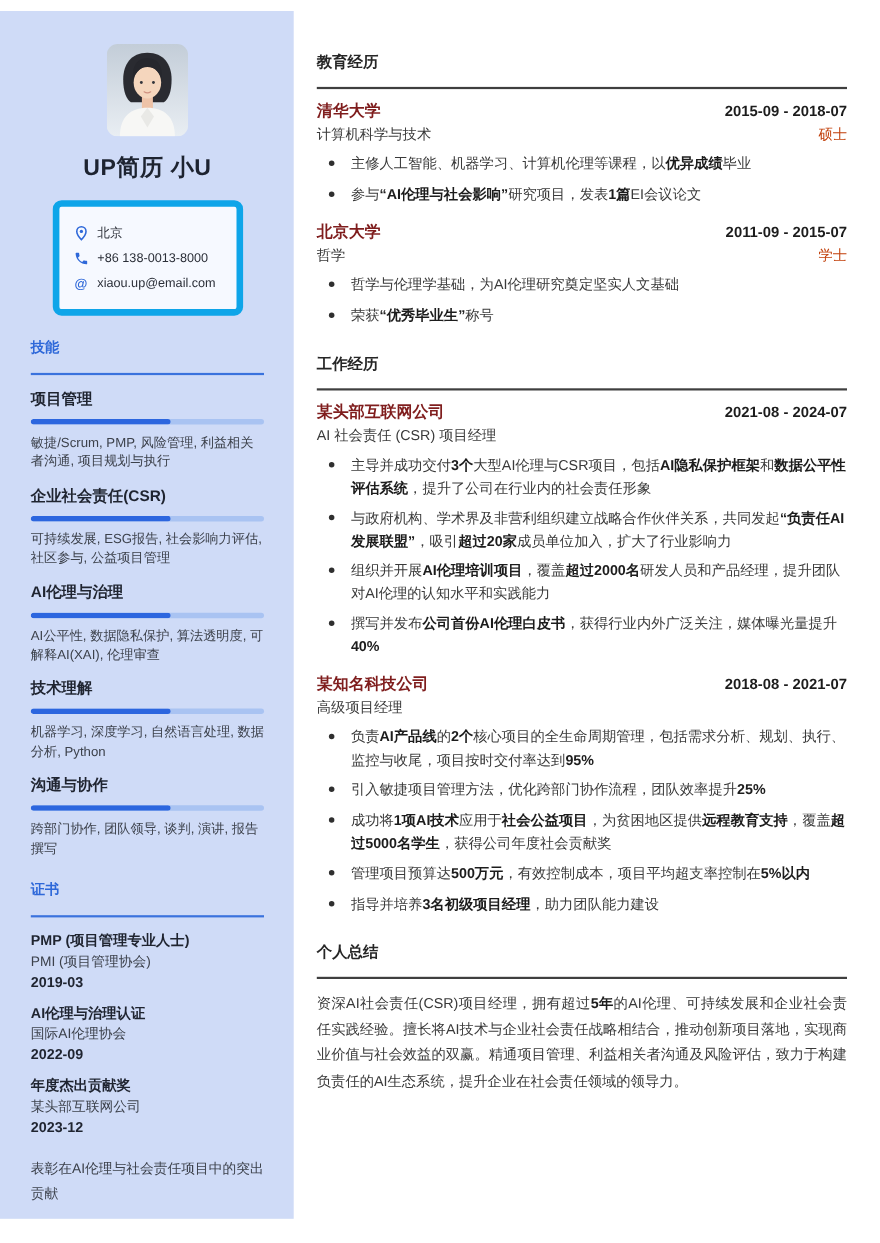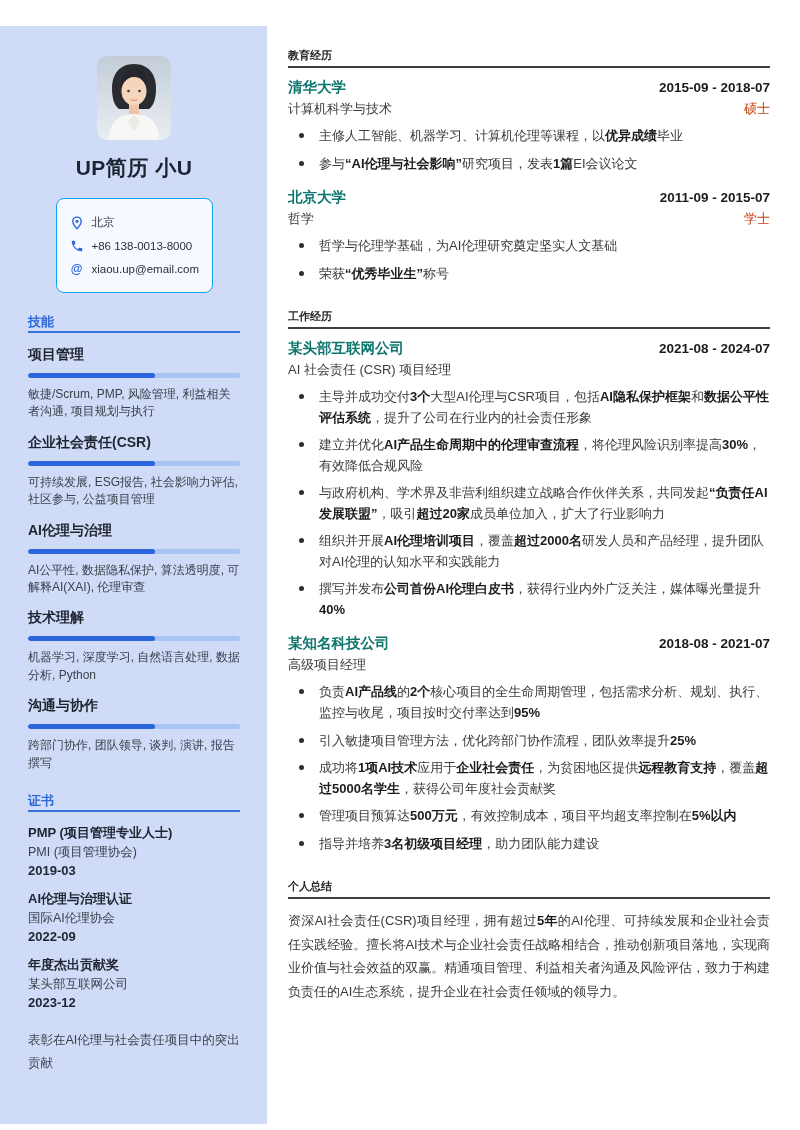--- a/index.html
+++ b/index.html
@@ -7,72 +7,72 @@
   body {
     width:800px; height:1130px; position:relative;
     font-family:"Liberation Sans","DejaVu Sans",sans-serif;
     color:#3a3a3a;
     -webkit-font-smoothing:antialiased;
   }
   b { font-weight:700; color:#1c1c1c; }
 
   
   .sidebar {
-    position:absolute; left:0; top:26px; width:267px; height:1098px;
+    position:absolute; left:0; top:10px; width:267px; height:1098px;
     background:#cfdbf7; padding:28px 27px 0 28px; overflow:hidden;
   }
   .photo-wrap { text-align:center; margin-top:2px; }
   .photo {
     width:74px; height:84px; border-radius:10px; overflow:hidden;
     display:inline-block; vertical-align:top;
   }
   .photo svg { display:block; }
   .name {
     margin-top:14px; text-align:center;
     font-size:21px; font-weight:700; color:#1d2330; letter-spacing:.5px;
   }
   .contact-card {
-    margin:16px auto 0 auto; width:157px;
-    background:#f6f9ff; border:1px solid #0ea5e9; border-radius:8px;
+    margin:16px auto 0 auto; width:173px;
+    background:#f6f9ff; border:6px solid #0ea5e9; border-radius:8px;
     padding:12px 10px 12px 13px;
   }
   .contact-row { display:flex; align-items:center; margin:4px 0; }
   .contact-row + .contact-row { margin-top:9px; }
   .c-icon { width:14px; height:14px; flex:0 0 14px; margin-right:8px;
     color:#2e68d9; font-weight:700; font-size:12px; line-height:14px; text-align:center; }
   .c-icon svg { display:block; width:14px; height:14px; }
   .contact-text { font-size:11.5px; color:#2b2f38; white-space:nowrap; }
 
   .side-sec-title {
     margin-top:20px; font-size:13px; font-weight:700; color:#2e68d9;
-    padding-bottom:0; border-bottom:2px solid #3a72dd;
+    padding-bottom:14px; border-bottom:2px solid #3a72dd;
   }
   .skill { margin-top:13px; }
   .skill-name { font-size:14px; font-weight:700; color:#1f2430; }
   .bar { margin-top:9px; height:5px; background:#a9c3f2; border-radius:2.5px; overflow:hidden; }
   .bar-fill { height:100%; background:#2c66df; border-radius:2.5px; }
   .skill-desc { margin-top:8px; font-size:12px; line-height:1.45; color:#3c414b; }
 
   .cred { margin-top:13px; }
   .cred-name { font-size:13px; font-weight:700; color:#1f2430; line-height:1.3; }
   .cred-issuer { font-size:12.5px; color:#3c414b; margin-top:2px; }
   .cred-date { font-size:13px; font-weight:700; color:#1f2430; margin-top:2px; }
   .cred-desc { font-size:12.5px; color:#3c414b; margin-top:19px; line-height:1.85; }
 
   
   .main { position:absolute; left:288px; top:48px; width:482px; }
   .sec { margin-bottom:25px; }
   .sec-title {
-    font-size:11px; font-weight:700; color:#262626;
-    padding-bottom:3px; border-bottom:2px solid #3f3f3f;
+    font-size:14px; font-weight:700; color:#262626;
+    padding-bottom:13px; border-bottom:2px solid #3f3f3f;
   }
   .entry { margin-top:10px; margin-bottom:14px; }
   .entry:last-child { margin-bottom:0; }
   .entry-head { display:flex; justify-content:space-between; align-items:baseline; }
-  .entry-org { font-size:14.5px; font-weight:700; color:#0f766e; }
+  .entry-org { font-size:14.5px; font-weight:700; color:#7f1d1d; }
   .entry-date { font-size:13.5px; font-weight:700; color:#1c1c1c; white-space:nowrap; }
   .entry-sub { display:flex; justify-content:space-between; margin-top:3px; }
   .entry-role { font-size:13px; color:#3a3a3a; }
   .entry-degree { font-size:13px; color:#c2410c; }
   ul.bullets { list-style:none; margin-top:8px; }
   ul.bullets li { display:flex; margin-bottom:7px; }
   ul.bullets li:last-child { margin-bottom:0; }
   .dot { flex:0 0 5px; width:5px; height:5px; border-radius:50%; background:#2f2f2f; margin:7px 15px 0 11px; }
   .b-text { font-size:13px; line-height:1.58; color:#3a3a3a; }
   .summary-p { margin-top:10px; font-size:13px; line-height:1.82; color:#3a3a3a; text-align:justify; }
@@ -258,24 +258,20 @@
       <div class="entry-sub">
         <span class="entry-role">AI 社会责任 (CSR) 项目经理</span>
       </div>
       <ul class="bullets">
         <li>
             <span class="dot"></span>
             <span class="b-text"><span>主导并成功交付</span><b>3个</b><span>大型AI伦理与CSR项目，包括</span><b>AI隐私保护框架</b><span>和</span><b>数据公平性评估系统</b><span>，提升了公司在行业内的社会责任形象</span></span>
           </li>
         <li>
             <span class="dot"></span>
-            <span class="b-text"><span>建立并优化</span><b>AI产品生命周期中的伦理审查流程</b><span>，将伦理风险识别率提高</span><b>30%</b><span>，有效降低合规风险</span></span>
-          </li>
-        <li>
-            <span class="dot"></span>
             <span class="b-text"><span>与政府机构、学术界及非营利组织建立战略合作伙伴关系，共同发起</span><b>“负责任AI发展联盟”</b><span>，吸引</span><b>超过20家</b><span>成员单位加入，扩大了行业影响力</span></span>
           </li>
         <li>
             <span class="dot"></span>
             <span class="b-text"><span>组织并开展</span><b>AI伦理培训项目</b><span>，覆盖</span><b>超过2000名</b><span>研发人员和产品经理，提升团队对AI伦理的认知水平和实践能力</span></span>
           </li>
         <li>
             <span class="dot"></span>
             <span class="b-text"><span>撰写并发布</span><b>公司首份AI伦理白皮书</b><span>，获得行业内外广泛关注，媒体曝光量提升</span><b>40%</b></span>
           </li>
@@ -294,21 +290,21 @@
         <li>
             <span class="dot"></span>
             <span class="b-text"><span>负责</span><b>AI产品线</b><span>的</span><b>2个</b><span>核心项目的全生命周期管理，包括需求分析、规划、执行、监控与收尾，项目按时交付率达到</span><b>95%</b></span>
           </li>
         <li>
             <span class="dot"></span>
             <span class="b-text"><span>引入敏捷项目管理方法，优化跨部门协作流程，团队效率提升</span><b>25%</b></span>
           </li>
         <li>
             <span class="dot"></span>
-            <span class="b-text"><span>成功将</span><b>1项AI技术</b><span>应用于</span><b>企业社会责任</b><span>，为贫困地区提供</span><b>远程教育支持</b><span>，覆盖</span><b>超过5000名学生</b><span>，获得公司年度社会贡献奖</span></span>
+            <span class="b-text"><span>成功将</span><b>1项AI技术</b><span>应用于</span><b>社会公益项目</b><span>，为贫困地区提供</span><b>远程教育支持</b><span>，覆盖</span><b>超过5000名学生</b><span>，获得公司年度社会贡献奖</span></span>
           </li>
         <li>
             <span class="dot"></span>
             <span class="b-text"><span>管理项目预算达</span><b>500万元</b><span>，有效控制成本，项目平均超支率控制在</span><b>5%以内</b></span>
           </li>
         <li>
             <span class="dot"></span>
             <span class="b-text"><span>指导并培养</span><b>3名初级项目经理</b><span>，助力团队能力建设</span></span>
           </li>
       </ul>

